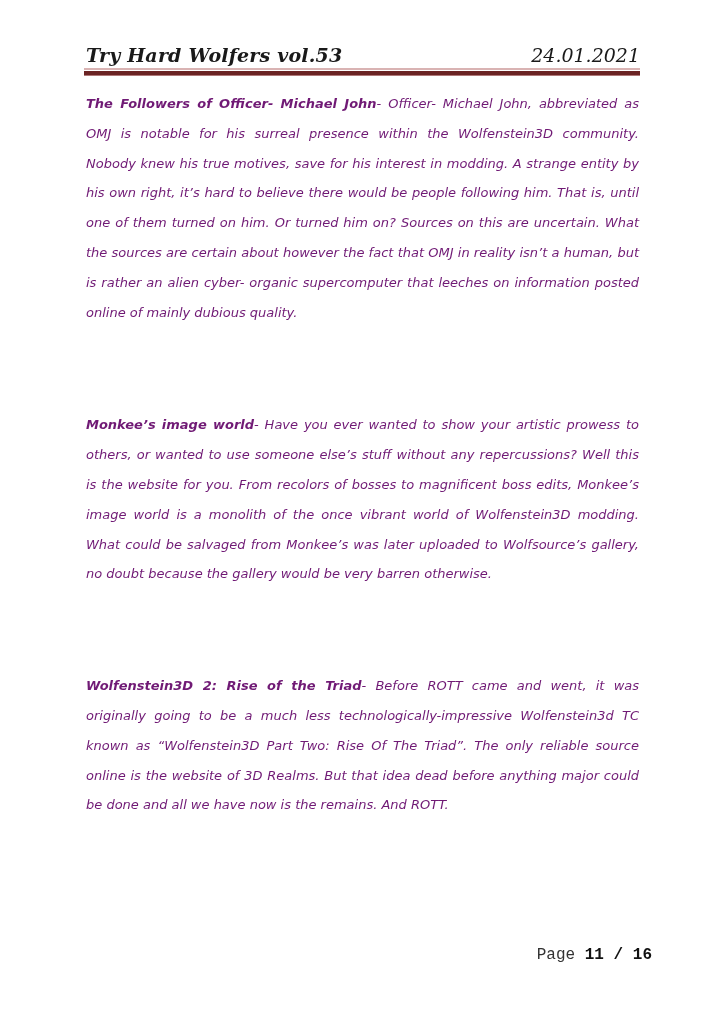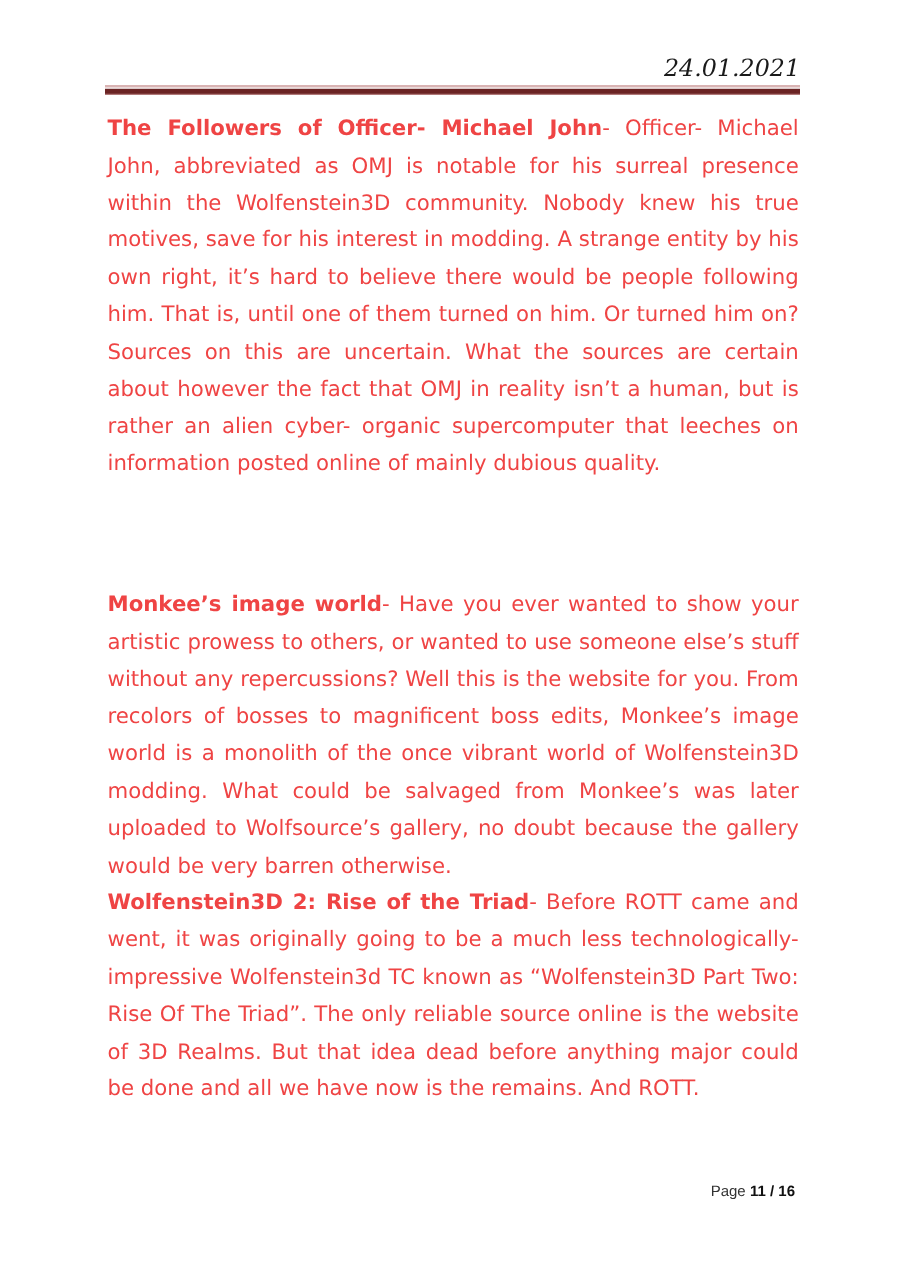--- a/index.html
+++ b/index.html
@@ -63,50 +63,52 @@
       background: #6b2424;
       border-bottom: 1px solid #b07878;
       box-sizing: border-box;
     }
     .content {
       position: absolute;
       left: 86px;
       top: 89px;
       width: 553px;
       font-family: "DejaVu Sans", sans-serif;
-      font-size: 17px;
+      font-size: 13px;
       line-height: 29.8px;
       text-align: justify;
-      color: #ef4444;
+      color: #701a75;
+      font-style: italic;
     }
     .para {
       margin: 0;
     }
     .para b {
       font-weight: bold;
     }
     .para-1 { margin-bottom: 83px; }
-    .para-2 { }
+    .para-2 { margin-bottom: 82px; }
     .page-footer {
       position: absolute;
-      right: 88px;
+      right: 72px;
       top: 946px;
-      font-family: Liberation Sans, sans-serif;
-      font-size: 12px;
+      font-family: Liberation Mono, monospace;
+      font-size: 16px;
       color: #333333;
     }
     .page-footer b {
       font-weight: bold;
       color: #111;
     }
   </style>
 </head>
 <body>
 
 <div class="page-header">
+  <span class="header-title">Try Hard Wolfers vol.53</span>
   <span class="header-date">24.01.2021</span>
   <div class="header-rule">
     <div class="thin"></div>
     <div class="thick"></div>
   </div>
 </div>
 
 <div class="content">
   <p class="para para-1"><b>The Followers of Officer- Michael John</b><span>- Officer- Michael John, abbreviated as OMJ is notable for his surreal presence within the Wolfenstein3D community. Nobody knew his true motives, save for his interest in modding. A strange entity by his own right, it’s hard to believe there would be people following him. That is, until one of them turned on him. Or turned him on? Sources on this are uncertain. What the sources are certain about however the fact that OMJ in reality isn’t a human, but is rather an alien cyber- organic supercomputer that leeches on information posted online of mainly dubious quality.</span></p>
   <p class="para para-2"><b>Monkee’s image world</b><span>- Have you ever wanted to show your artistic prowess to others, or wanted to use someone else’s stuff without any repercussions? Well this is the website for you. From recolors of bosses to magnificent boss edits, Monkee’s image world is a monolith of the once vibrant world of Wolfenstein3D modding. What could be salvaged from Monkee’s was later uploaded to Wolfsource’s gallery, no doubt because the gallery would be very barren otherwise.</span></p>

